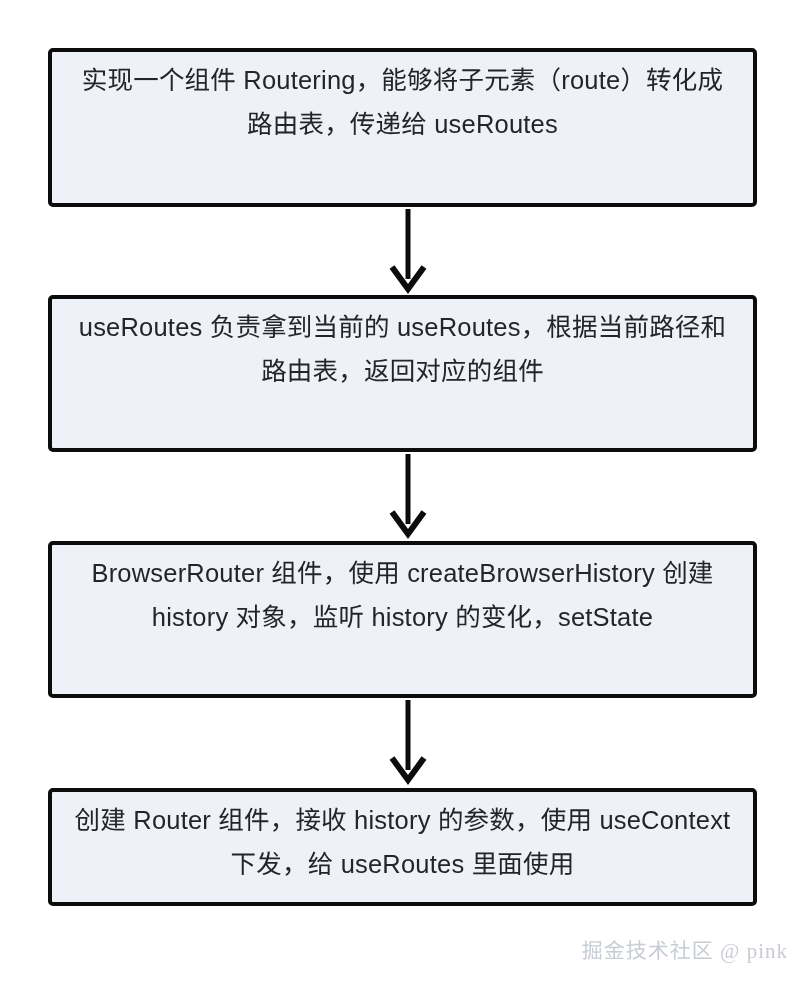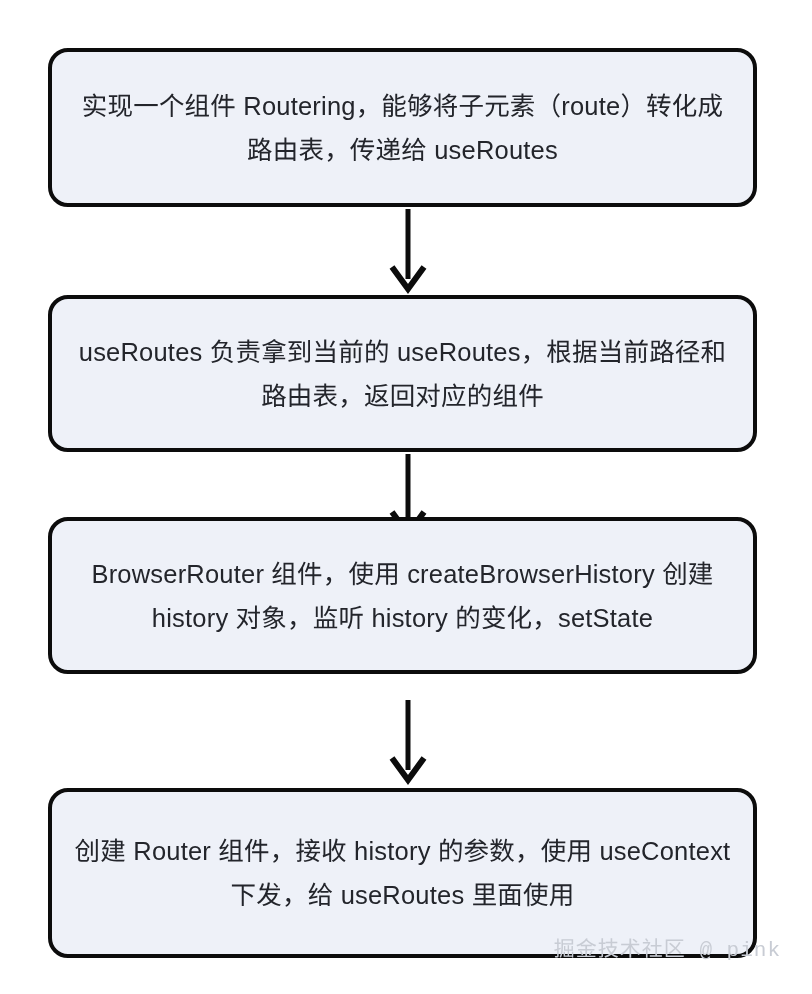--- a/index.html
+++ b/index.html
@@ -22,64 +22,63 @@
   }
 
   
   .node {
     position: absolute;
     left: 48px;
     width: 709px;              
     box-sizing: border-box;
     background: #eef1f8;
     border: 4px solid #0c0c0c;
-    border-radius: 20px;
+    border-radius: 5px;
     display: flex;
-    align-items: center;
     justify-content: center;
     padding: 6px 22px;
   }
   .node-text {
     width: 100%;
     text-align: center;
     color: #23252b;
     font-size: 25.5px;
     line-height: 44px;
     letter-spacing: 0.2px;
     white-space: pre-line;
     font-family: "Liberation Sans", "DejaVu Sans", sans-serif;
   }
 
   #node-1 { top: 48px;  height: 159px; }
   #node-2 { top: 295px; height: 157px; }
-  #node-3 { top: 517px; height: 157px; }
-  #node-4 { top: 788px; height: 170px; }
+  #node-3 { top: 541px; height: 157px; }
+  #node-4 { top: 788px; height: 118px; }
 
   
   .arrow {
     position: absolute;
     left: 384px;
     width: 48px;
     height: 88px;
   }
   #arrow-1 { top: 207px; }
   #arrow-2 { top: 452px; }
   #arrow-3 { top: 698px; }
 
   
   #watermark {
     position: absolute;
-    right: 31px;
+    right: 24px;
     top: 938px;
     font-size: 21px;
     line-height: 26px;
     color: #c8ccd4;
     letter-spacing: 1px;
     white-space: nowrap;
-    font-family: Liberation Mono, monospace;
+    font-family: Liberation Serif, serif;
   }
 </style>
 </head>
 <body>
 
 <div id="canvas">
 
   <div class="node" id="node-1">
     <div class="node-text">实现一个组件 Routering，能够将子元素（route）转化成路由表，传递给 useRoutes</div>
   </div>

